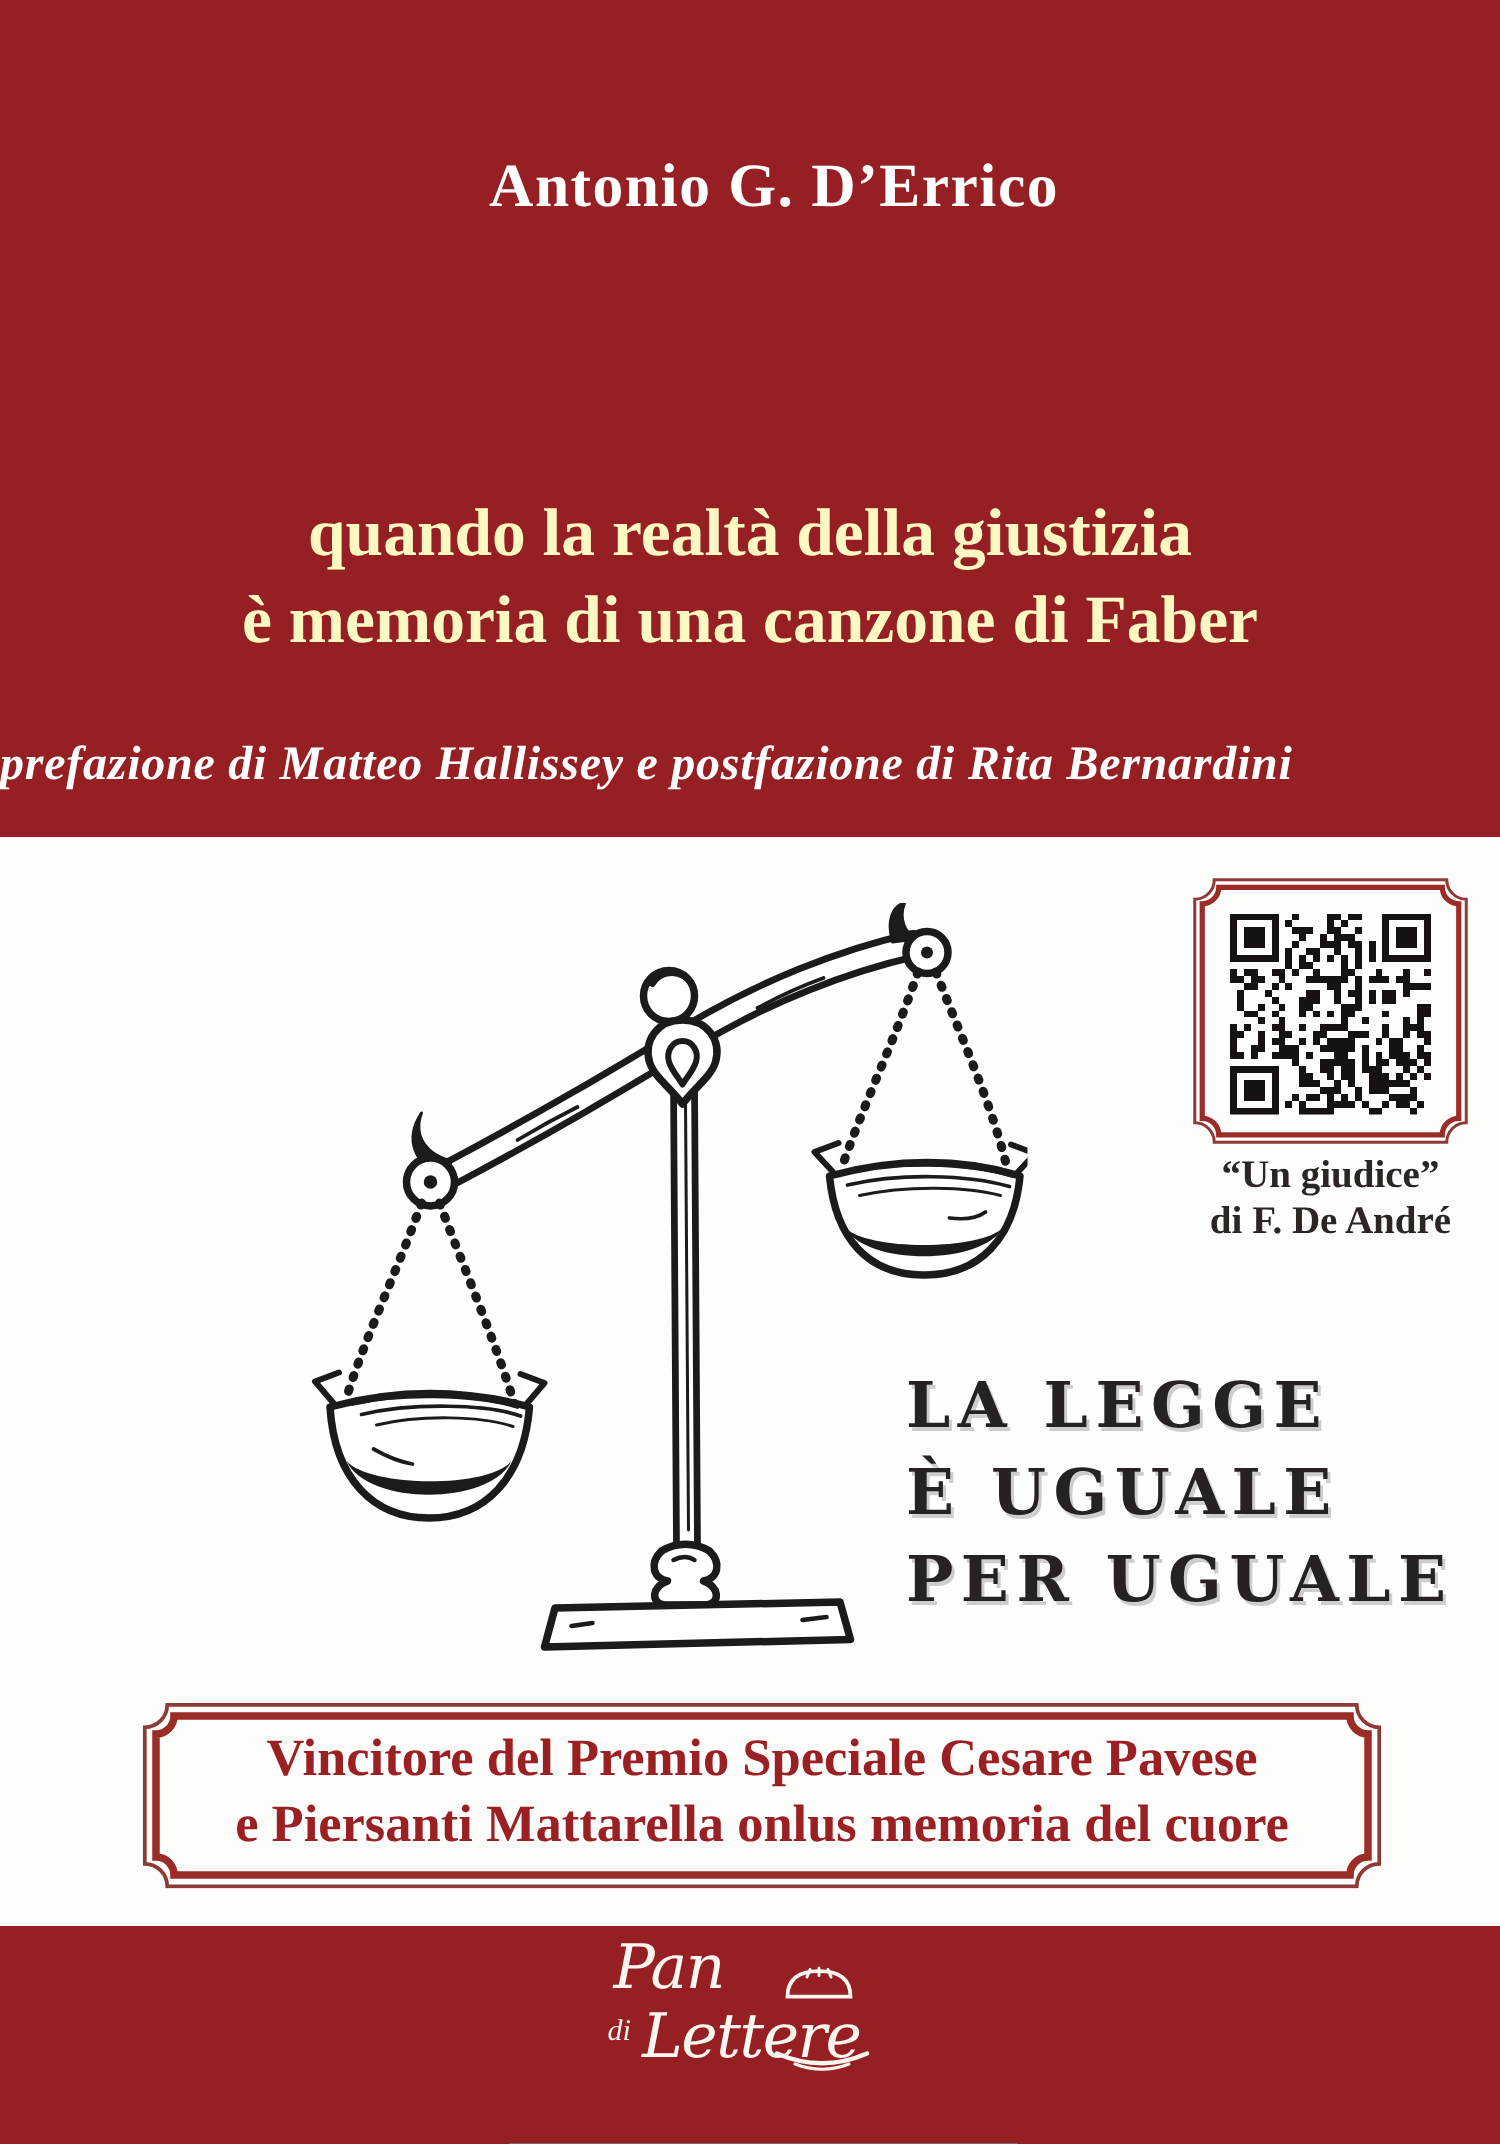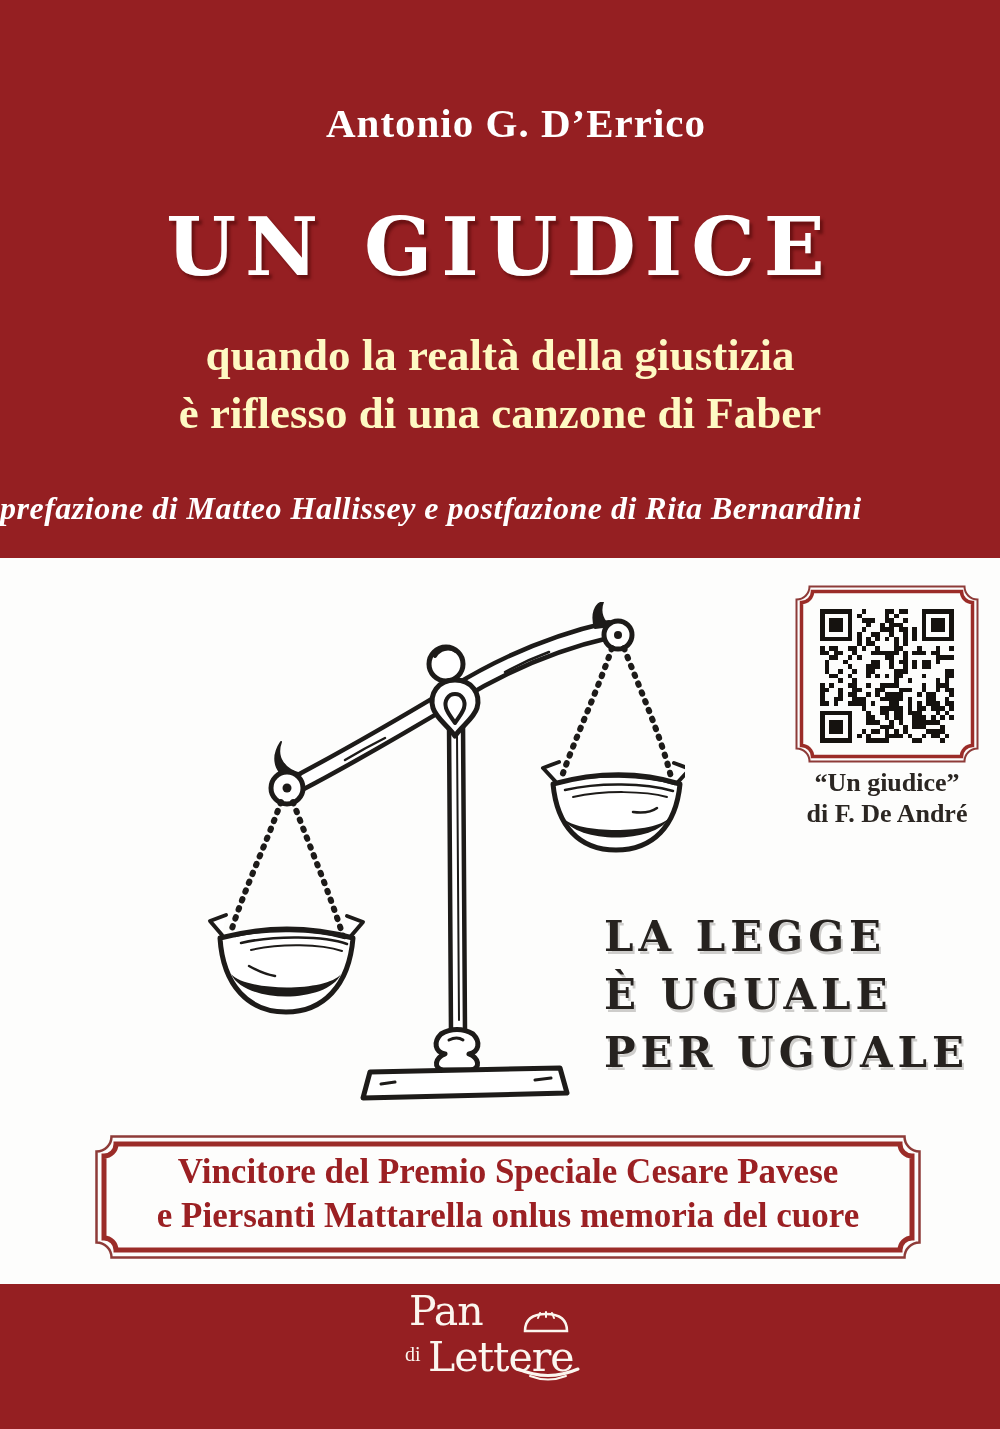--- a/index.html
+++ b/index.html
@@ -42,39 +42,38 @@
     color:#26221F;font-family:"DejaVu Serif",serif;font-size:42px;font-weight:700;
     letter-spacing:5px;line-height:58px;white-space:nowrap;
     text-shadow:2px 3px 0 rgba(40,35,30,.22);
   }
   .award{position:absolute;left:95px;top:1135px;width:826px;height:124px;}
   .award-frame{position:absolute;left:0;top:0;width:100%;height:100%;}
   .award-text{
     position:absolute;left:0;top:15px;width:100%;text-align:center;
     color:#9B2023;font-size:35px;font-weight:700;line-height:44px;
   }
-  .publisher{position:absolute;left:380px;top:1285px;width:240px;height:112px;color:#FBF6EF;}
+  .publisher{position:absolute;left:380px;top:1285px;width:240px;height:112px;color:#FBF6EF;font-style:italic;}
   .pub-pan{position:absolute;left:29px;top:2px;font-family:"DejaVu Serif",serif;font-size:41px;letter-spacing:-1px;}
   .pub-di{position:absolute;left:25px;top:58px;font-size:20px;}
   .pub-lettere{position:absolute;left:48px;top:48px;font-family:"DejaVu Serif",serif;font-size:41px;letter-spacing:-1px;}
   .bread-icon{position:absolute;left:143px;top:24px;width:46px;height:26px;}
   .plate-icon{position:absolute;left:136px;top:82px;width:64px;height:16px;}
 </style>
 </head>
 <body>
 
 <div class="cover">
 
   <div class="author">Antonio G. D’Errico</div>
 
-  <h1 class="title">UN GIUDICE</h1>
 
   <div class="subtitle">
     <div>quando la realtà della giustizia</div>
-    <div>è riflesso di una canzone di Faber</div>
+    <div>è memoria di una canzone di Faber</div>
   </div>
 
   <div class="preface">prefazione di Matteo Hallissey e postfazione di Rita Bernardini</div>
 
   <div class="white-band"></div>
 
   <svg class="scale-svg" viewBox="0 0 480 500" fill="none" stroke-linecap="round" stroke-linejoin="round">
 
     <path d="M244,120 L258,120 L260,430 L246,430 Z" fill="#FFFFFF" stroke="#1D1B19" stroke-width="4.5"></path>
     <path d="M252,132 L254,418" stroke="#1D1B19" stroke-width="2"></path>

